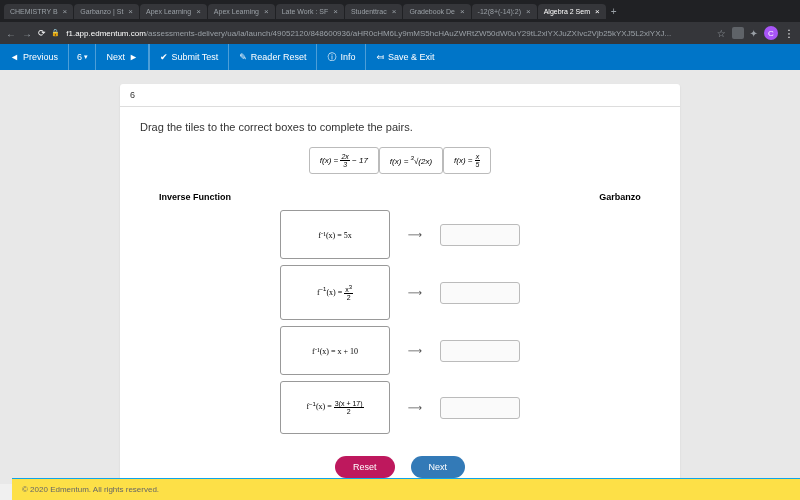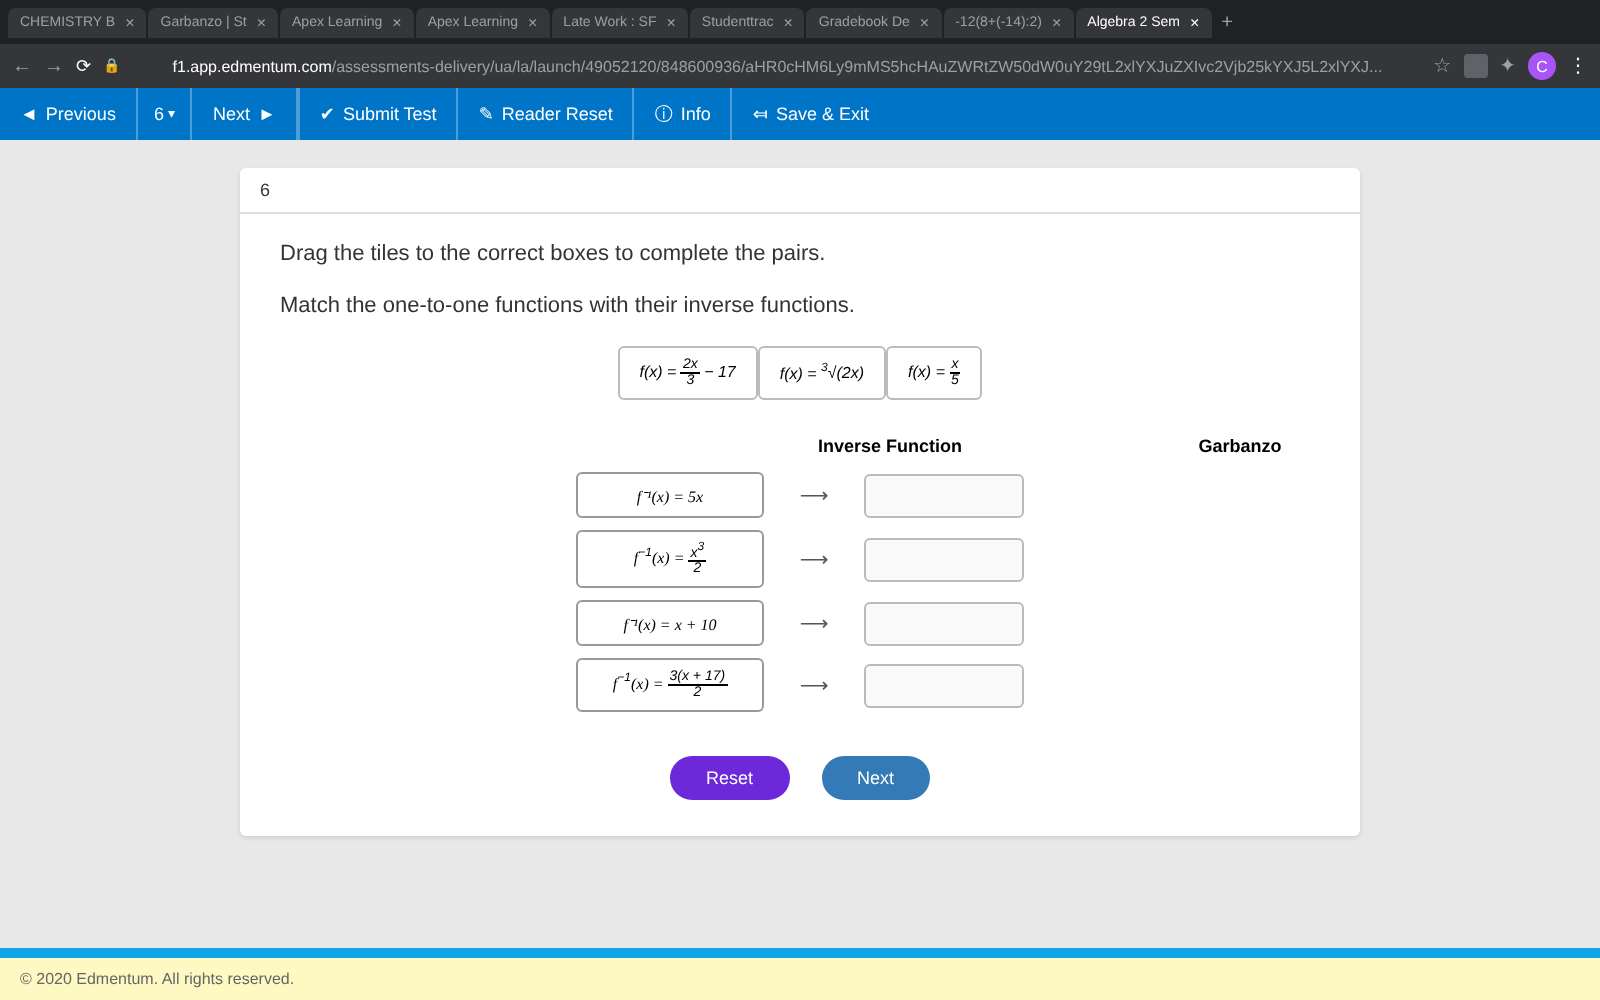--- a/index.html
+++ b/index.html
@@ -9,56 +9,56 @@
     .tab { background: #35363a; color: #9aa0a6; font-size: 7px; padding: 3px 6px; border-radius: 4px 4px 0 0; display: flex; align-items: center; gap: 3px; white-space: nowrap; overflow: hidden; max-width: 72px; }
     .tab.active { background: #35363a; color: #fff; }
     .tab-close { font-size: 8px; margin-left: 2px; }
     .new-tab { color: #9aa0a6; font-size: 10px; padding: 0 4px; }
     
     .addr-bar { background: #35363a; height: 22px; display: flex; align-items: center; padding: 0 6px; gap: 6px; }
     .nav-arrow { color: #9aa0a6; font-size: 10px; }
     .reload { color: #fff; font-size: 9px; }
     .lock { color: #fff; font-size: 7px; }
     .url { color: #9aa0a6; font-size: 8px; flex: 1; overflow: hidden; white-space: nowrap; }
-    .url .host { color: #fff; margin-left: 20px; }
+    .url .host { color: #fff; }
     .ext-icon { width: 12px; height: 12px; background: #5f6368; border-radius: 2px; }
     .profile { width: 14px; height: 14px; border-radius: 50%; background: #a855f7; color: #fff; font-size: 8px; display: flex; align-items: center; justify-content: center; }
     .menu-dots { color: #fff; font-size: 10px; }
     
     .app-bar { background: #0075c8; height: 26px; display: flex; align-items: center; color: #fff; font-size: 9px; }
     .prev-btn { padding: 0 10px; display: flex; align-items: center; gap: 4px; border-right: 1px solid rgba(255,255,255,0.3); height: 100%; }
     .q-num { padding: 0 8px; display: flex; align-items: center; gap: 2px; border-right: 1px solid rgba(255,255,255,0.3); height: 100%; }
     .next-btn { padding: 0 10px; display: flex; align-items: center; gap: 4px; border-right: 1px solid rgba(255,255,255,0.3); height: 100%; }
     .title { flex: 1; padding: 0 12px; font-size: 10px; }
     .tool-btn { padding: 0 10px; display: flex; align-items: center; gap: 4px; border-left: 1px solid rgba(255,255,255,0.3); height: 100%; }
     
     .content-area { background: #e8e8e8; height: 414px; padding: 14px 0; overflow: auto; position: relative; }
     .card { background: #fff; width: 560px; margin: 0 auto; border-radius: 3px; padding: 0; box-shadow: 0 1px 2px rgba(0,0,0,0.1); }
     .q-header { border-bottom: 1px solid #ddd; padding: 6px 10px; font-size: 9px; color: #333; }
     .q-body { padding: 14px 20px 18px; }
     .instr { font-size: 11px; color: #333; margin-bottom: 14px; }
     
     .tiles-row { display: flex; justify-content: center; gap: 0; margin-bottom: 18px; }
     .tile { border: 1px solid #bbb; border-radius: 3px; padding: 5px 10px; font-size: 8px; font-style: italic; font-family: 'Times New Roman', serif; display: flex; align-items: center; }
     
-    .match-hdrs { display: flex; justify-content: flex-end; gap: 80px; font-size: 9px; font-weight: bold; margin-bottom: 8px; }
+    .match-hdrs { display: flex; justify-content: space-between; gap: 80px; font-size: 9px; font-weight: bold; margin-bottom: 8px; }
     .hdr-inv { width: 110px; text-align: center; }
     .hdr-fn { width: 80px; text-align: center; }
     
     .pair-row { display: flex; justify-content: center; align-items: center; gap: 10px; margin-bottom: 6px; }
-    .inv-box { border: 1px solid #999; border-radius: 3px; padding: 5px 8px; font-size: 8px; font-family: 'Times New Roman', serif; width: 94px; text-align: center; font-style: italic; }
+    .inv-box { border: 1px solid #999; border-radius: 3px; padding: 18px 8px; font-size: 8px; font-family: 'Times New Roman', serif; width: 110px; text-align: center; }
     .arrow { font-size: 10px; color: #555; width: 30px; text-align: center; }
     .drop-box { border: 1px solid #bbb; border-radius: 3px; width: 80px; height: 22px; background: #fafafa; }
     
     .btn-row { display: flex; justify-content: center; gap: 16px; margin-top: 22px; }
     .btn { border: none; border-radius: 14px; padding: 6px 18px; font-size: 9px; color: #fff; }
-    .btn-reset { background: #6d28d9; }
+    .btn-reset { background: #be185d; }
     .btn-next { background: #337ab7; }
     
-    .footer { position: absolute; bottom: 0; left: 0; right: 0; background: #fef9c3; padding: 6px 10px; font-size: 8px; color: #666; border-top: 5px solid #0ea5e9; }
+    .footer { position: absolute; bottom: 0; left: 12px; right: 0; background: #fde047; padding: 6px 10px; font-size: 8px; color: #666; border-top: 1px solid #0ea5e9; }
     
     .frac { display: inline-flex; flex-direction: column; align-items: center; vertical-align: middle; font-size: 7px; line-height: 1; }
     .frac .num { border-bottom: 1px solid #000; padding: 0 1px; }
     .sup { font-size: 6px; vertical-align: super; }
     .root { font-size: 8px; }
   </style>
 </head>
 <body>
 
 <div class="browser-top">
@@ -145,21 +145,20 @@
       <span>⤆</span>
       <span>Save &amp; Exit</span>
     </div>
 </div>
 
 <div class="content-area">
   <div class="card">
     <div class="q-header">6</div>
     <div class="q-body">
       <div class="instr">Drag the tiles to the correct boxes to complete the pairs.</div>
-      <div class="instr">Match the one-to-one functions with their inverse functions.</div>
 
       <div class="tiles-row">
         <div class="tile">
             <span>f(x) = <span class="frac">
                 <span class="num">2x</span>
                 <span>3</span>
               </span> − 17</span>
           </div>
         <div class="tile">
             <span>f(x) = <span class="root"><span class="sup">3</span>√(2x)</span></span>

